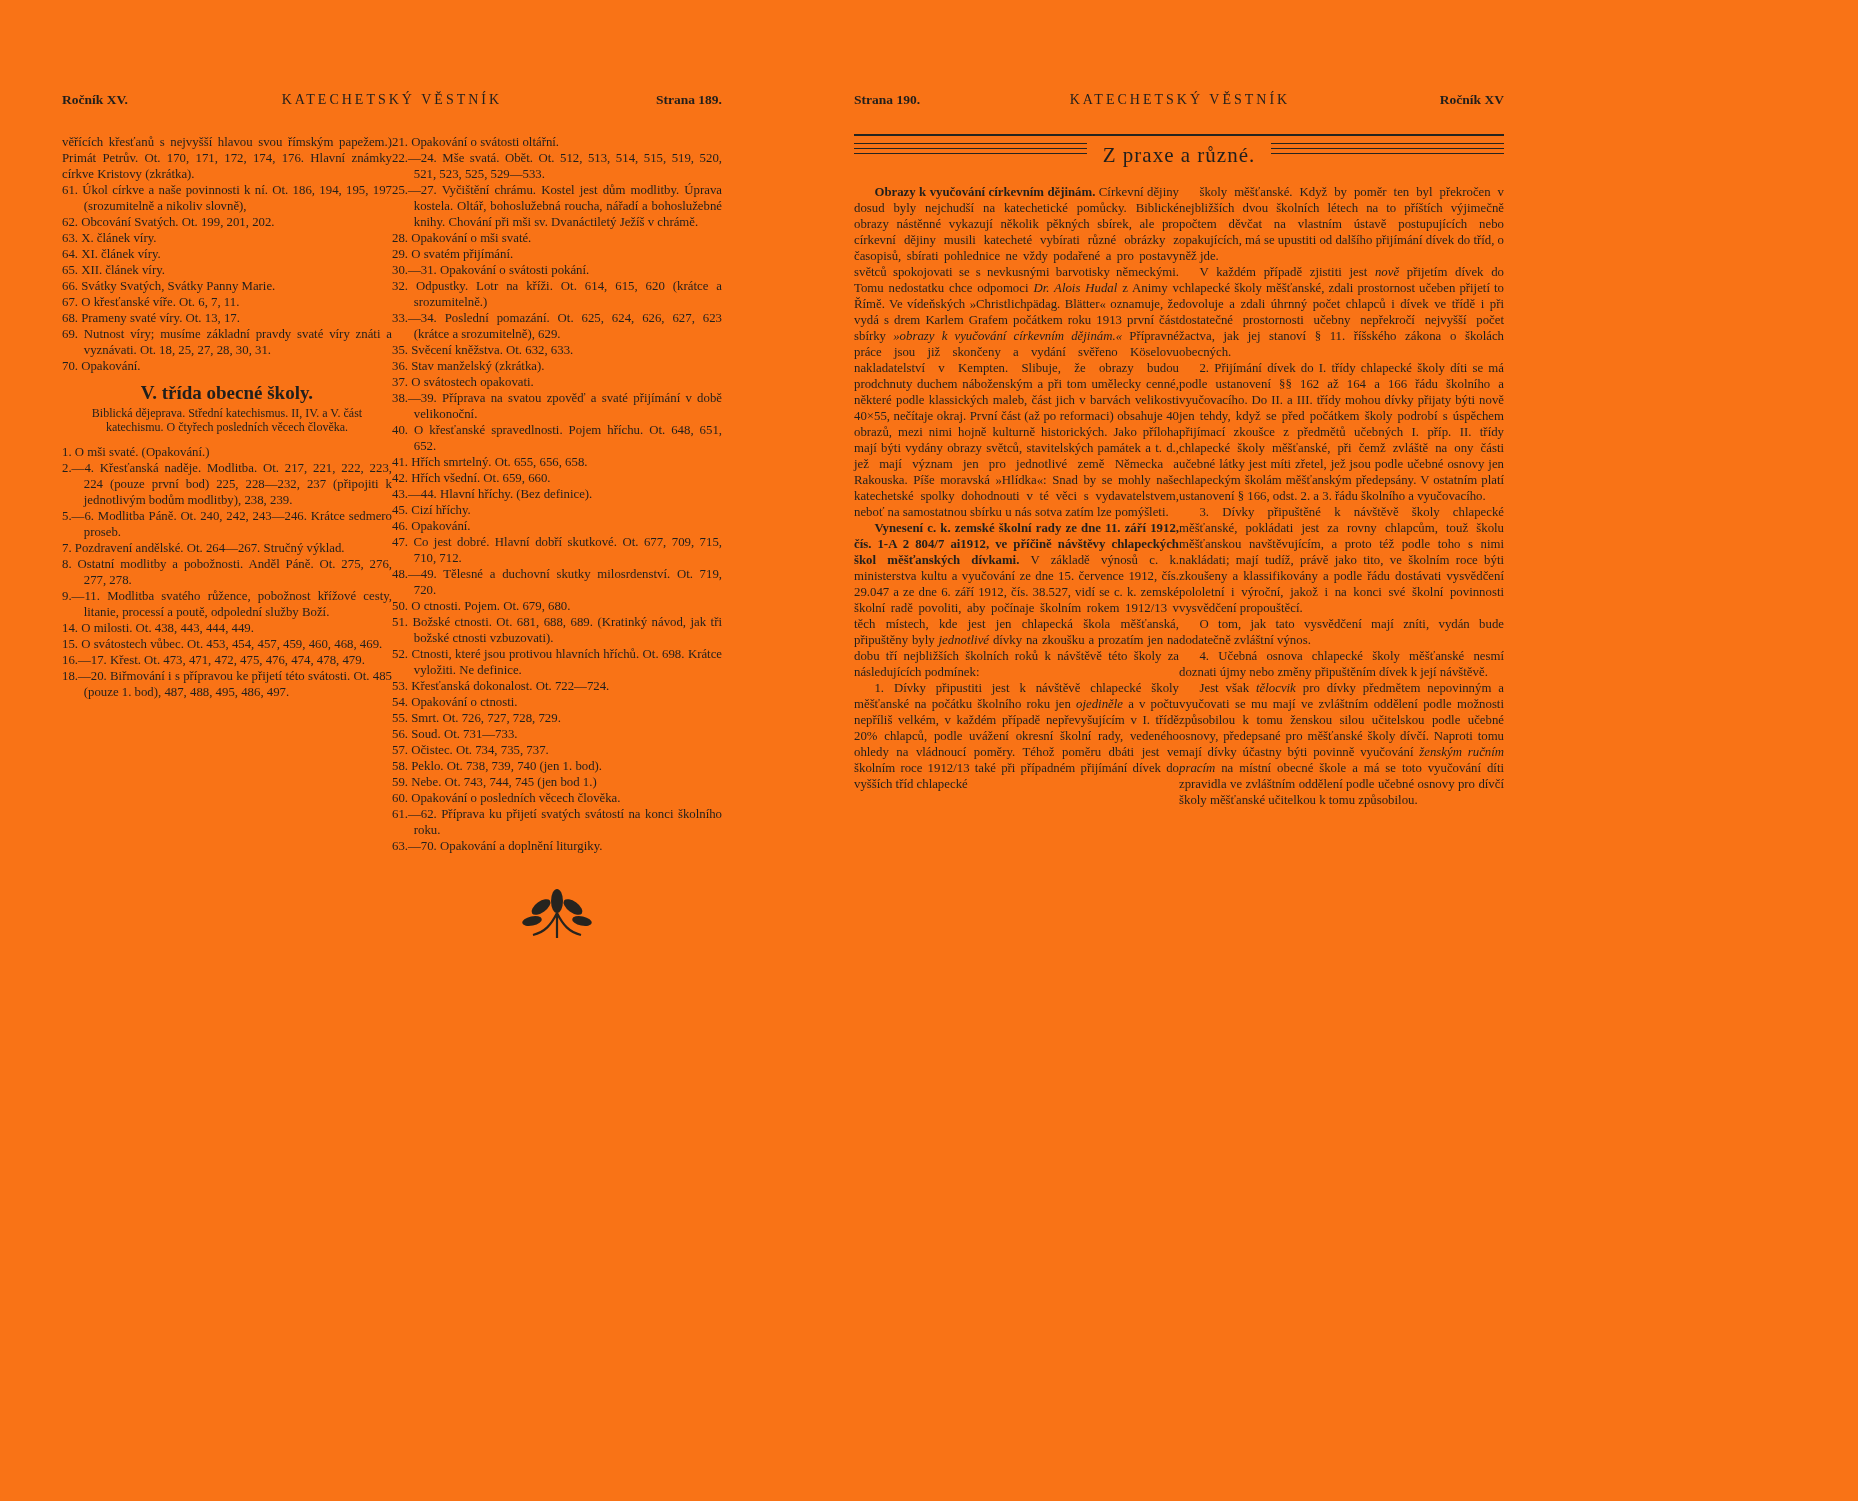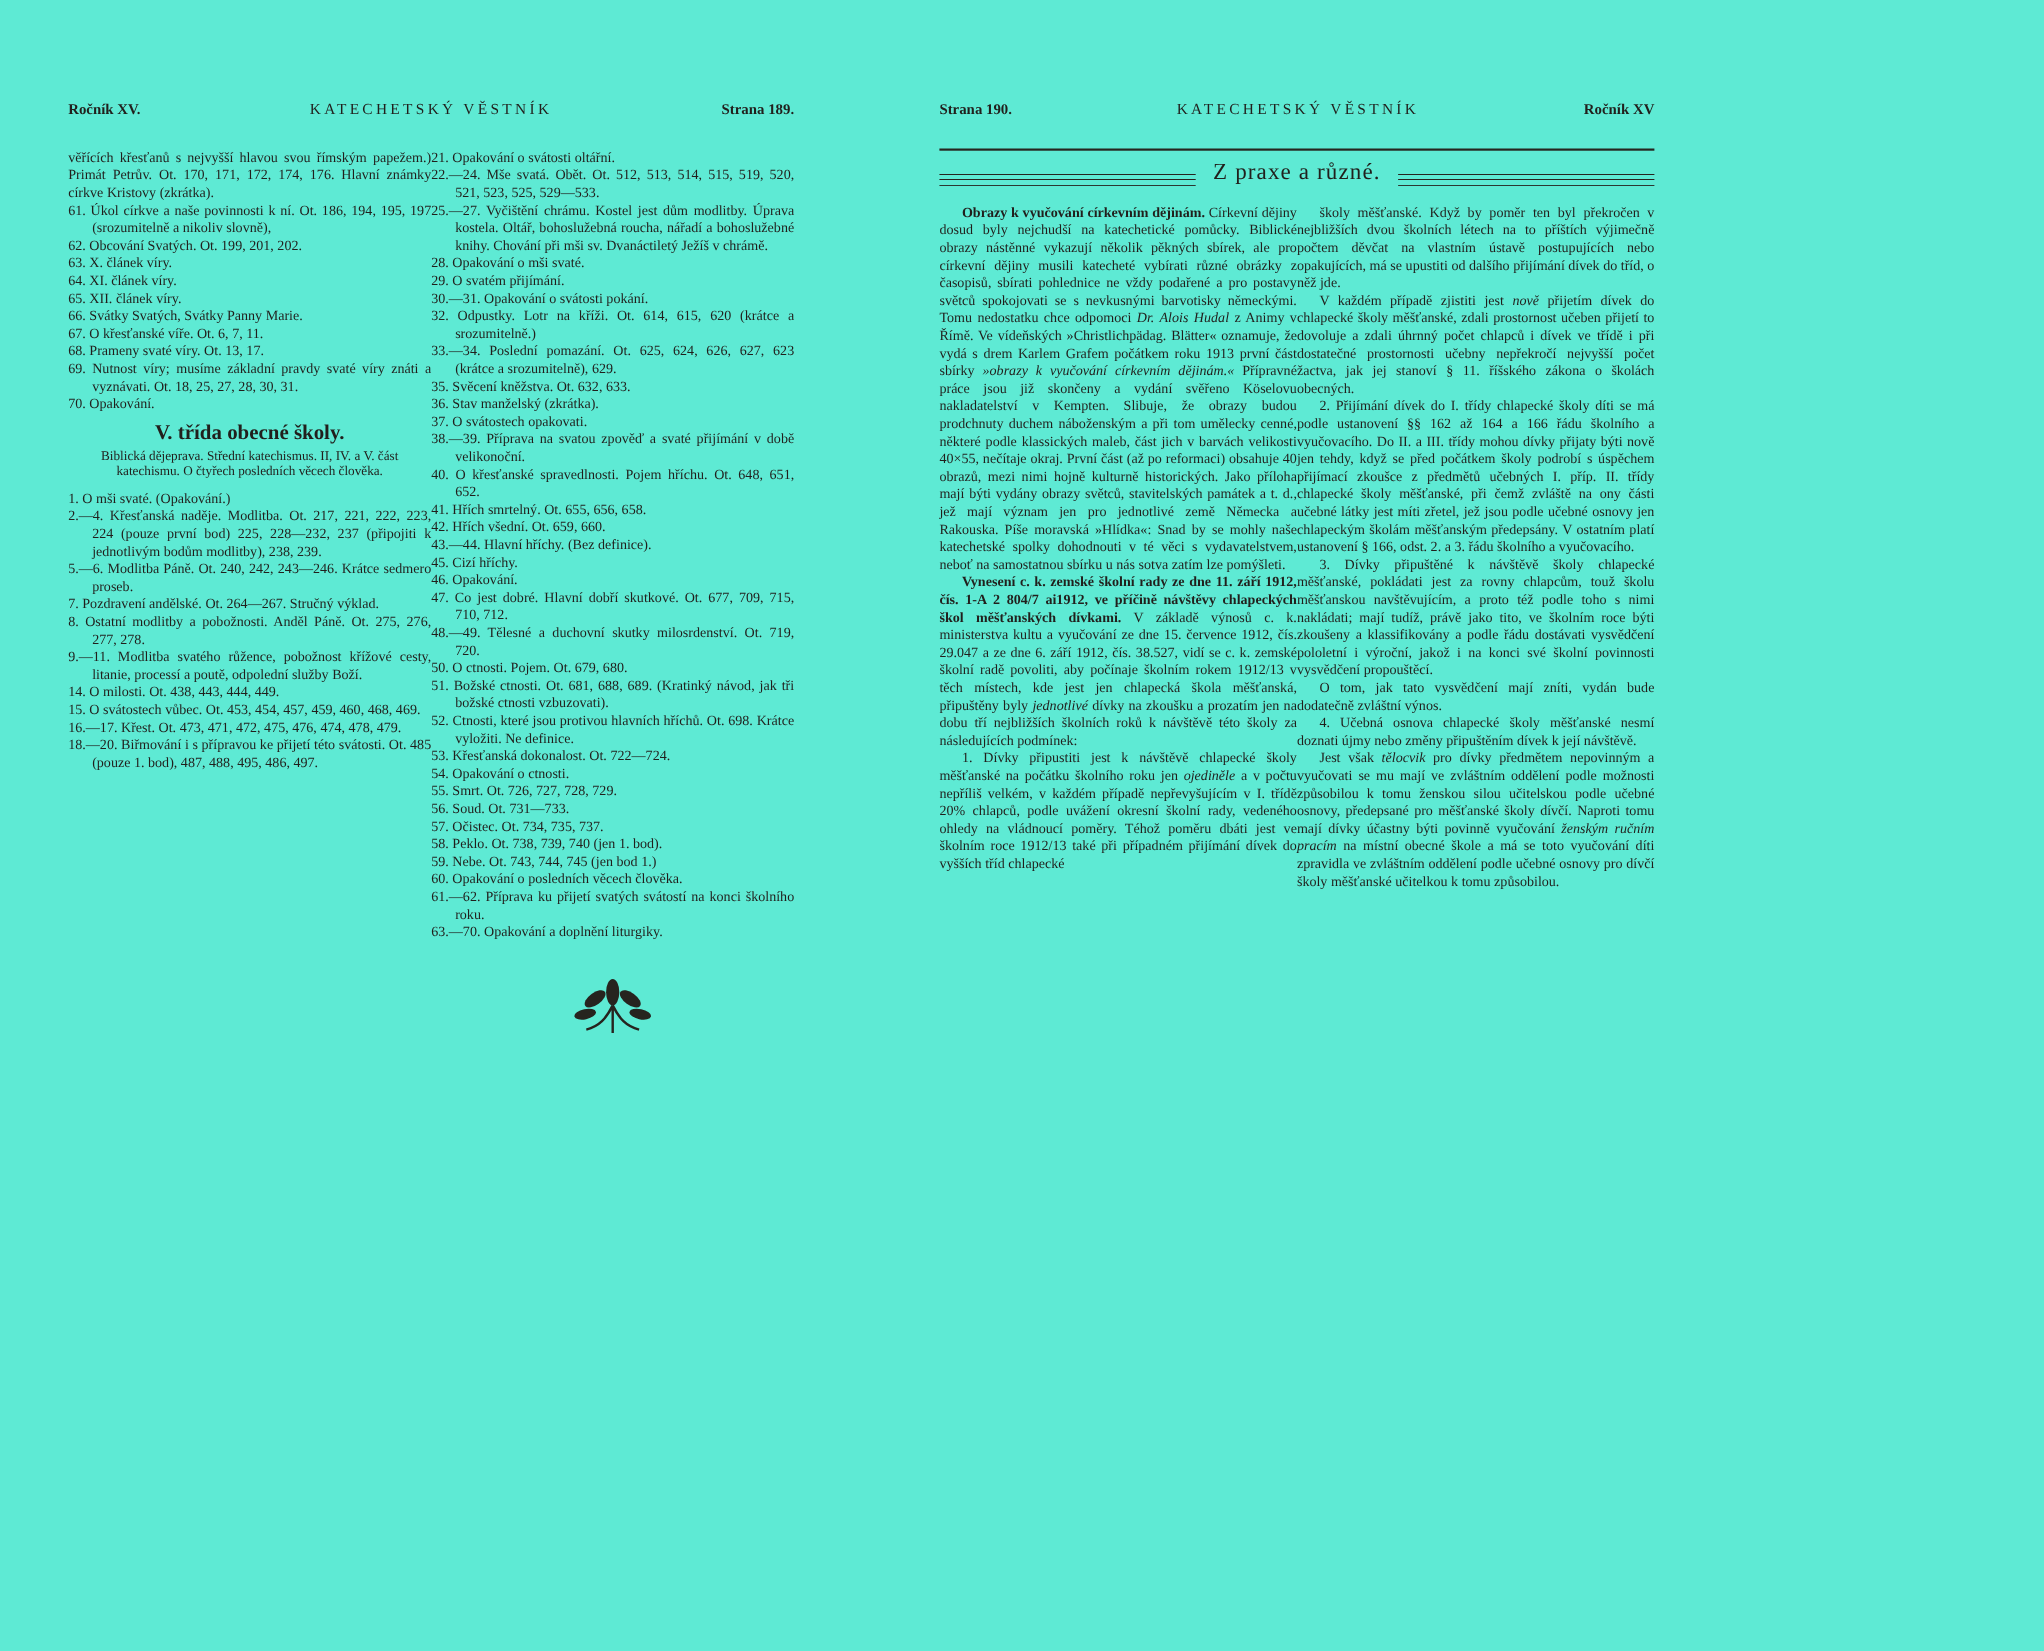--- a/index.html
+++ b/index.html
@@ -1,20 +1,20 @@
 <!DOCTYPE html>
 <html lang="cs"><head>
 <meta charset="utf-8">
 <title>Katechetský věstník — str. 189/190</title>
 <style>
   html,body{margin:0;padding:0;background:#e9e7e1;}
   .sheet{
     position:relative;
     width:1858px;height:1501px;
-    background:#5eead4;
+    background:#f97316;
     color:#211f1c;
     font-family:"Liberation Serif","DejaVu Serif",serif;
     overflow:hidden;
   }
   .page{position:absolute;top:92px;}
   .page-a{left:62px;width:660px;}
   .page-b{left:854px;width:650px;}
 
   .running-head{
     display:flex;justify-content:space-between;align-items:baseline;
@@ -30,21 +30,21 @@
   
   .item{margin:0;padding-left:1.7em;text-indent:-1.7em;}
   .cont{margin:0;}
 
   .sec-head{text-align:center;font-size:19px;font-weight:700;margin:11px 0 5px;}
   .sec-note{text-align:center;font-size:12px;line-height:14.4px;margin:0 0 9px;}
 
   
   .band{margin:2px 0 16px;}
   .rule-long{border-top:2px solid #26241f;}
-  .band-row{display:flex;align-items:flex-end;gap:16px;margin-top:7px;}
+  .band-row{display:flex;align-items:flex-start;gap:16px;margin-top:7px;}
   .rule-stack{
     flex:1;height:11px;
     background:repeating-linear-gradient(to bottom,#26241f 0 1px,transparent 1px 5px);
   }
   .praxe{font-size:21px;font-weight:500;letter-spacing:1px;margin:0;white-space:nowrap;}
 
   
   .para{margin:0;text-indent:1.6em;}
   .para b{font-weight:700;}
   .para i{font-style:italic;}

